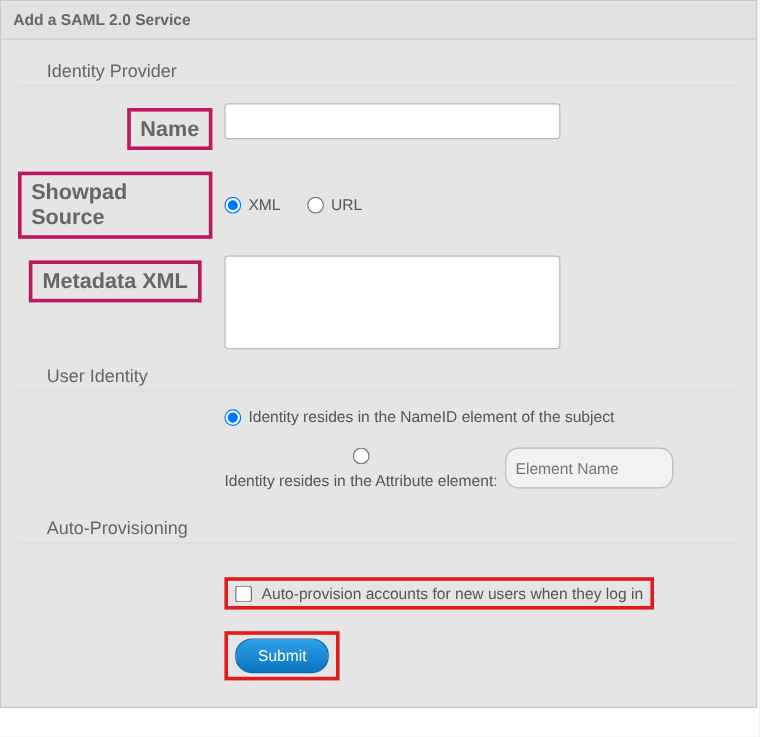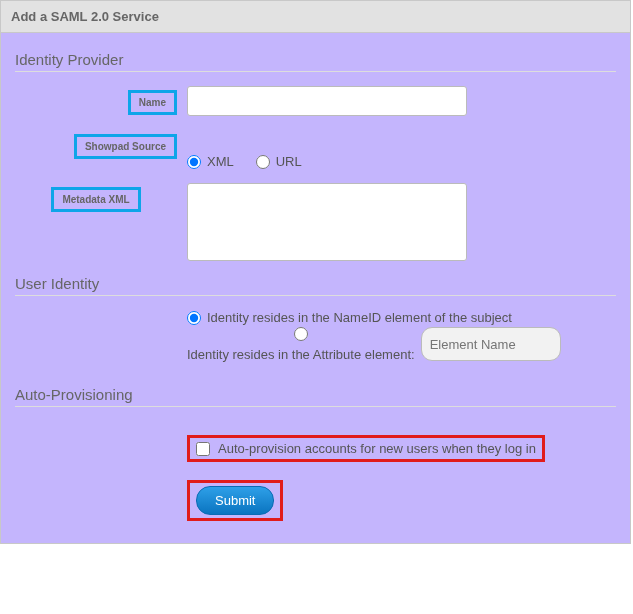--- a/index.html
+++ b/index.html
@@ -6,62 +6,63 @@
   body {
     font-family: Arial, Helvetica, sans-serif;
     font-size: 13px;
     color: #555;
     background: #fff;
     width: 633px;
   }
   .window {
     border: 1px solid #c8c8c8;
     width: 631px;
-    background: #c4b5fd;
+    background: #e5e5e5;
   }
   .titlebar {
     background: #e2e2e2;
     border-bottom: 1px solid #c8c8c8;
     padding: 8px 10px;
     font-weight: bold;
     color: #666;
     font-size: 13px;
   }
   .body {
     padding: 18px 14px 22px 14px;
   }
   .section-title {
     font-size: 15px;
     color: #666;
     margin-bottom: 3px;
+    margin-left: 24px;
   }
   .hr {
     border: none;
     border-top: 1px solid #ddd;
     margin-bottom: 14px;
   }
   .row {
     display: flex;
     align-items: flex-start;
     margin-bottom: 14px;
   }
   .label-col {
     width: 172px;
     display: flex;
     justify-content: flex-end;
     align-items: center;
     padding-right: 10px;
     padding-top: 4px;
   }
   .hl {
-    border: 3px solid #0ea5e9;
+    border: 3px solid #be185d;
     padding: 4px 8px;
     font-weight: bold;
     color: #666;
-    font-size: 10px;
+    font-size: 18px;
     display: inline-block;
   }
   .hl-wrap {
     border: 3px solid #e11b1b;
     padding: 3px 6px;
     display: inline-flex;
     align-items: center;
   }
   .field-col {
     flex: 1;
@@ -160,21 +161,21 @@
       </div>
       <div class="field-col">
         <textarea class="txt" style=""></textarea>
       </div>
     </div>
 
 
     <div class="section-title">User Identity</div>
     <hr class="hr">
 
-    <div class="row indent" style="margin-bottom:2px;">
+    <div class="row indent" style="margin-bottom:18px;">
       <label class="radio-opt">
         <input type="radio" name="ident" checked="" style="">
         <span>Identity resides in the NameID element of the subject</span>
       </label>
     </div>
 
     <div class="row indent" style="margin-bottom:24px;">
       <label class="radio-opt" style="flex-wrap:nowrap;flex-direction:column;">
         <input type="radio" name="ident" style="">
         <span>Identity resides in the Attribute element:</span>

